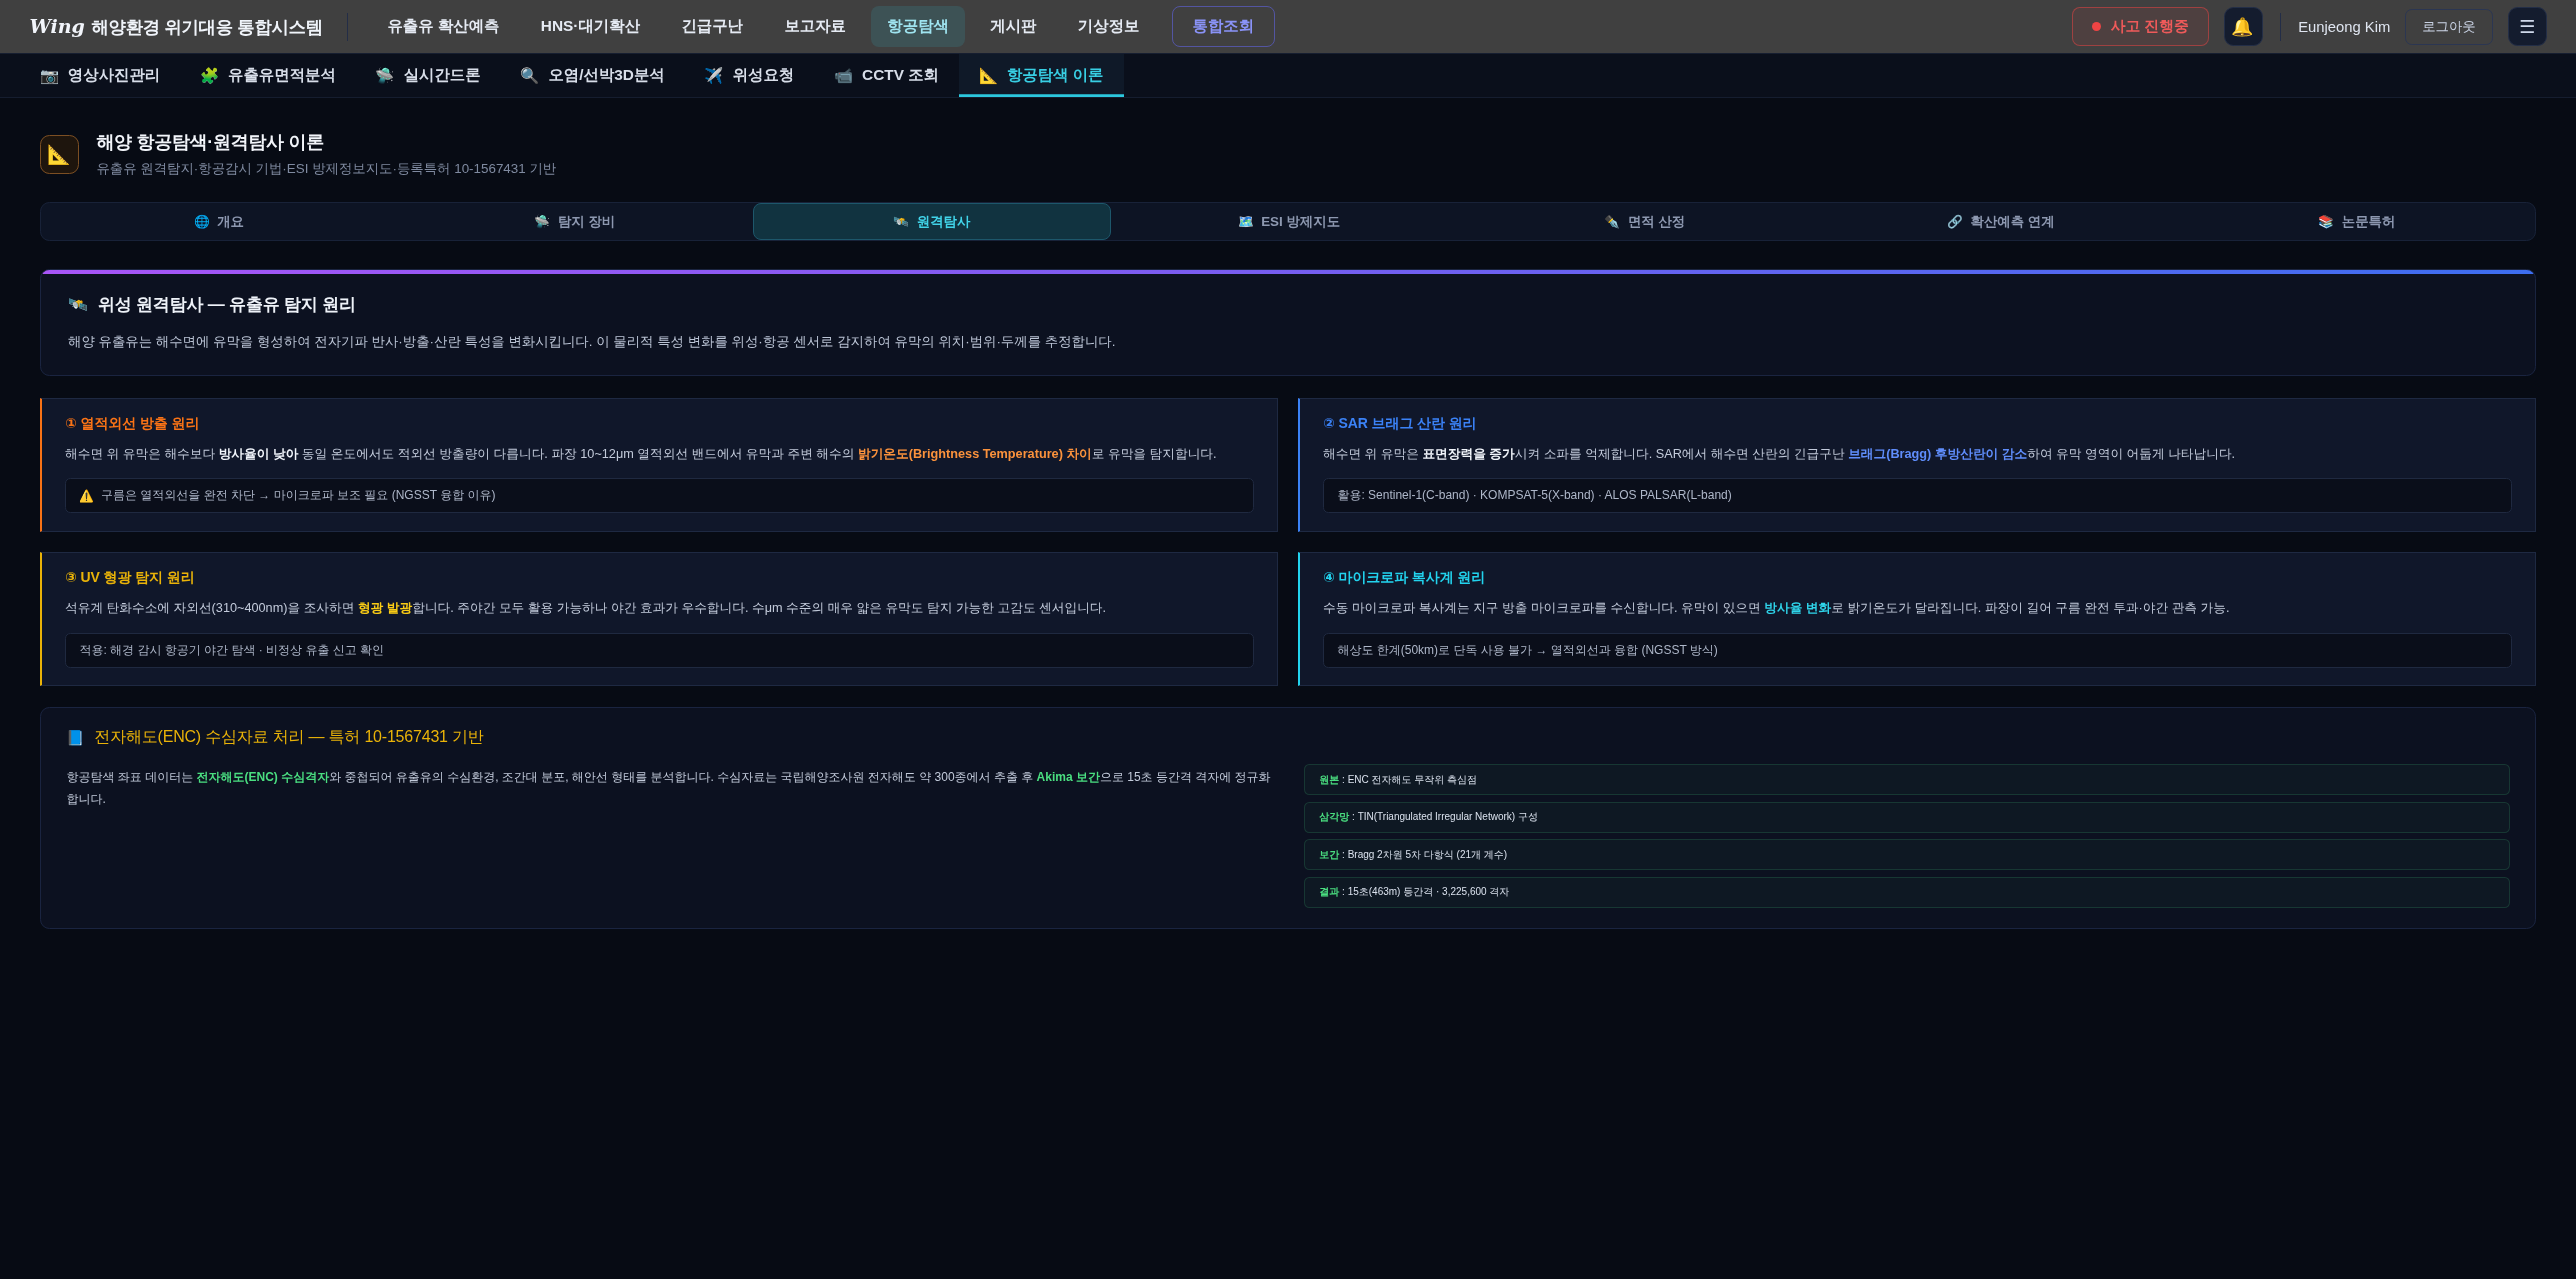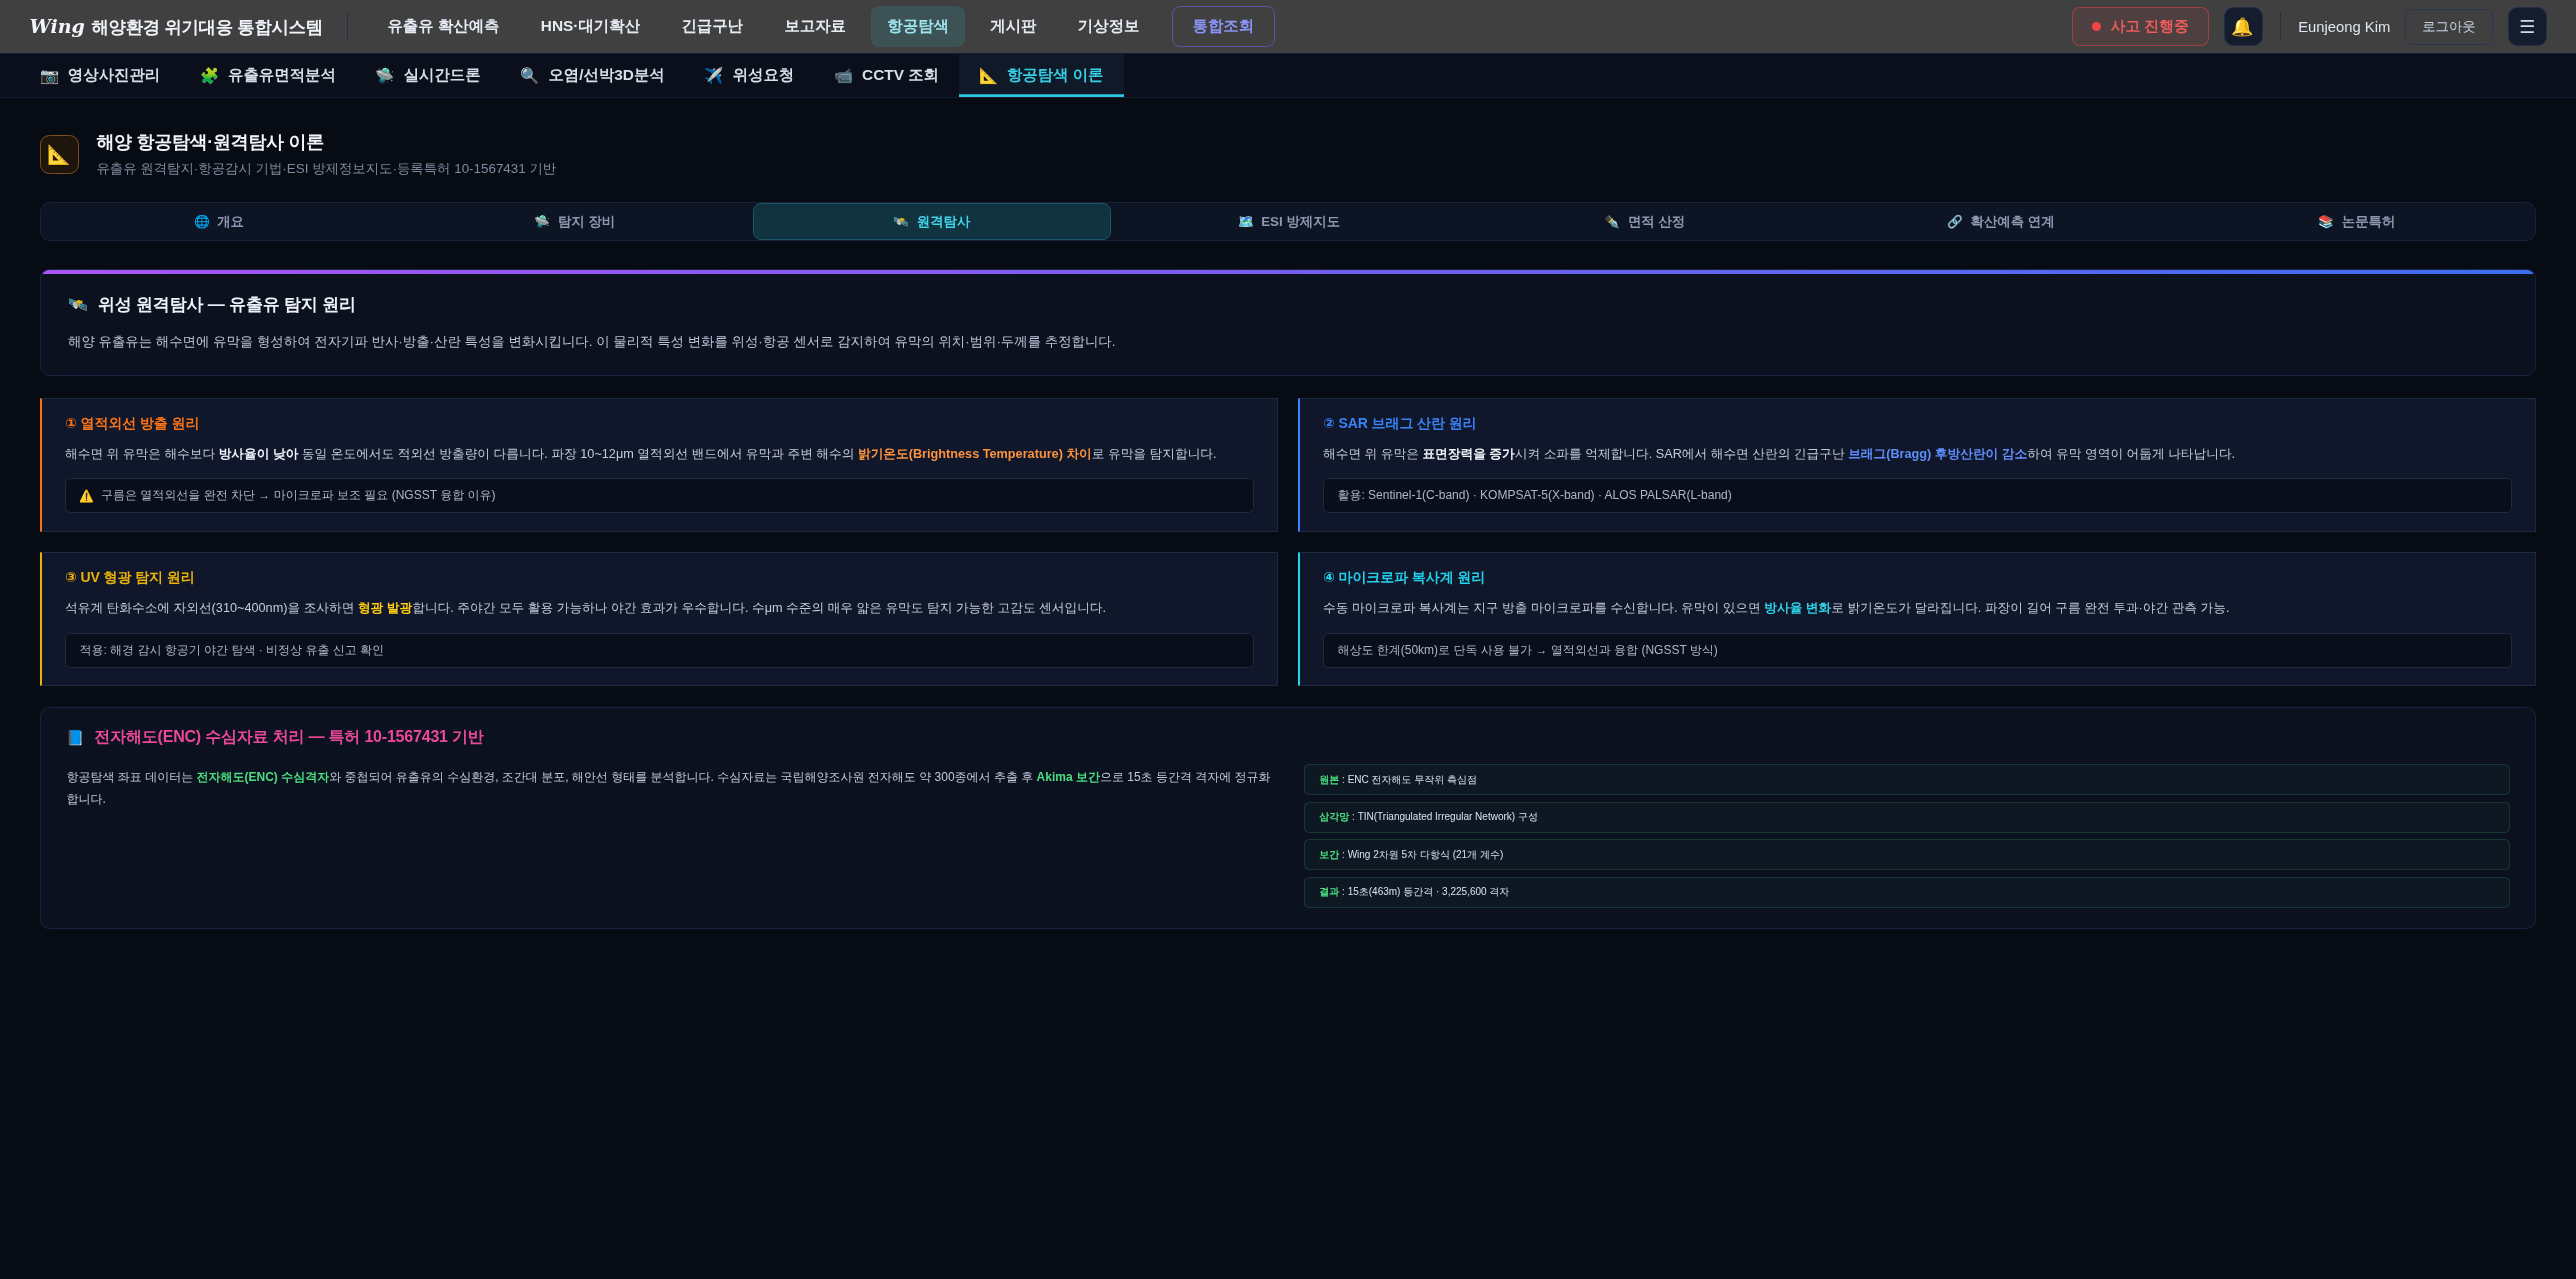--- a/index.html
+++ b/index.html
@@ -112,21 +112,21 @@
     white-space:nowrap; overflow:hidden;
   }
   .b  { font-weight:700; color:#f1f5fb; }
   .o  { color:#fb923c; } .bl { color:#5f8dfb; } .y { color:#facc15; }
   .cy { color:#2fd4ea; } .g  { color:#4ade80; }
 
   
   .enc-card { margin-top:21.5px; background:#0c1120; border:0.7px solid #1a2440; border-radius:9.4px; padding:19px 25.5px 20px; }
   .enc-title-row { display:flex; align-items:center; gap:9.4px; }
   .enc-title-row .ic { font-size:14.8px; }
-  .enc-title { font-size:16px; font-weight:700; color:#ec4899; letter-spacing:-0.2px; }
+  .enc-title { font-size:16px; font-weight:400; color:#eab308; letter-spacing:-0.2px; }
   .enc-content { margin-top:16px; display:grid; grid-template-columns:1fr 1fr; gap:31px; align-items:start; }
   .enc-body { font-size:12px; color:#c3cbdb; line-height:1.8; padding-top:2.7px; }
   .enc-rows { display:flex; flex-direction:column; gap:6.7px; }
   .enc-row {
     background:rgba(74,222,128,0.035); border:0.7px solid rgba(74,222,128,0.16);
     border-radius:5.4px; padding:7.4px 14.8px; font-size:10px; color:#dbe2ee; white-space:nowrap; overflow:hidden;
   }
   .enc-row .lab { color:#4ade80; font-weight:700; }
 </style>
 </head>
@@ -295,21 +295,21 @@
     <div class="enc-content">
       <p class="enc-body"><span>항공탐색 좌표 데이터는 </span><span class="b g">전자해도(ENC) 수심격자</span><span>와 중첩되어 유출유의 수심환경, 조간대 분포, 해안선 형태를 분석합니다. 수심자료는 국립해양조사원 전자해도 약 300종에서 추출 후 </span><span class="b g">Akima 보간</span><span>으로 15초 등간격 격자에 정규화합니다.</span></p>
       <div class="enc-rows">
         <div class="enc-row">
           <span class="lab">원본</span><span> : </span><span>ENC 전자해도 무작위 측심점</span>
         </div>
         <div class="enc-row">
           <span class="lab">삼각망</span><span> : </span><span>TIN(Triangulated Irregular Network) 구성</span>
         </div>
         <div class="enc-row">
-          <span class="lab">보간</span><span> : </span><span>Wing 2차원 5차 다항식 (21개 계수)</span>
+          <span class="lab">보간</span><span> : </span><span>Bragg 2차원 5차 다항식 (21개 계수)</span>
         </div>
         <div class="enc-row">
           <span class="lab">결과</span><span> : </span><span>15초(463m) 등간격 · 3,225,600 격자</span>
         </div>
       </div>
     </div>
   </section>
 
 </main>
 

